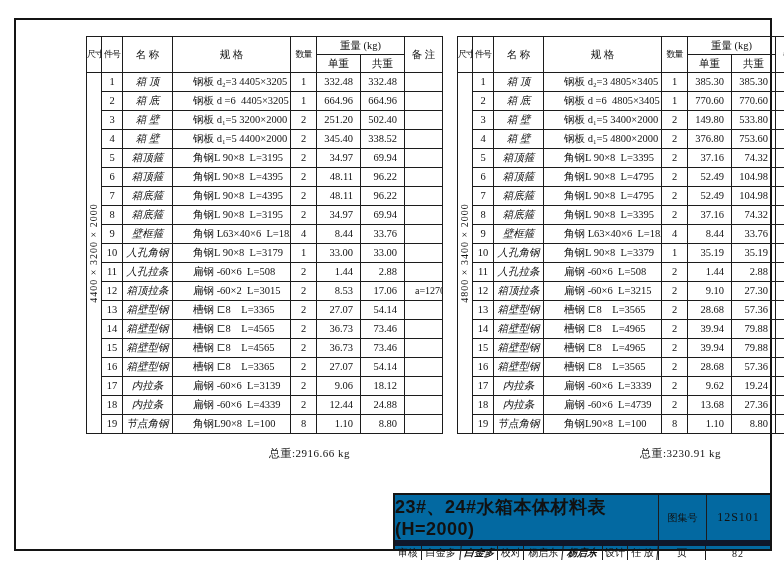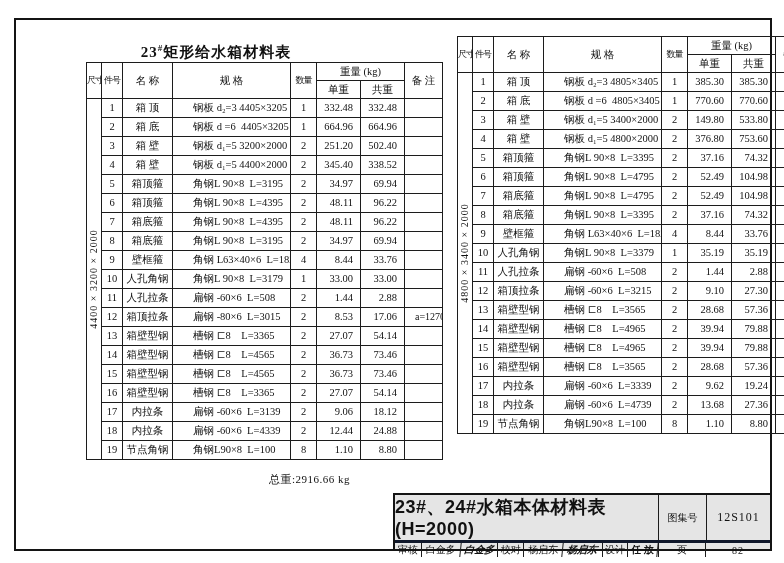--- a/index.html
+++ b/index.html
@@ -25,66 +25,65 @@
   .mat col.w0{width:15px;} .mat col.w1{width:21px;} .mat col.w2{width:50px;}
   .mat col.w3{width:118px;} .mat col.w4{width:26px;} .mat col.w5{width:44px;}
   .mat col.w6{width:44px;} .mat col.w7{width:38px;}
   .mat th,.mat td{
     border:1px solid #1c1c1c;padding:0 1px;height:19px;line-height:1.05;
     font-size:10.5px;font-weight:normal;text-align:center;
     overflow:hidden;white-space:nowrap;box-sizing:border-box;
   }
   .mat thead th{height:18px;font-size:10.5px;}
   .mat thead th.narrow{font-size:9px;padding:0;letter-spacing:-1px;}
-  .mat td.col2{}
+  .mat td.col2{font-style:italic;}
   .mat td.col3{text-align:left;padding-left:20px;white-space:pre;}
   .mat td.col4{text-align:center;}
   .mat td.col5,.mat td.col6{text-align:right;padding-right:7px;}
   .mat td.col7{text-align:left;padding-left:10px;font-size:10px;}
   .dim-cell{position:relative;padding:0;}
   .dim-text{
     position:absolute;left:50%;top:50%;
     transform:translate(-50%,-50%) rotate(-90deg);
     white-space:nowrap;font-size:10px;letter-spacing:1px;
   }
   .total-line{
     margin-top:12px;text-align:right;padding-right:44px;font-size:11px;letter-spacing:0.5px;
   }
   
   .footer{
     position:absolute;right:0;bottom:0;width:377px;height:56px;
     border-top:2px solid #141414;border-left:2px solid #141414;
-    box-sizing:border-box;display:flex;flex-direction:column;background:#e5e5e5;
+    box-sizing:border-box;display:flex;flex-direction:column;background:#0369a1;
   }
   .f-top{flex:1;display:flex;align-items:stretch;}
   .f-cell{display:flex;align-items:center;justify-content:center;box-sizing:border-box;}
   .f-title{flex:1;font-size:18px;font-weight:bold;letter-spacing:0.5px;
     font-family:"Liberation Sans","DejaVu Sans",sans-serif;}
   .f-atlas-label{width:48px;border-left:1px solid #1c1c1c;font-size:10px;}
   .f-atlas-value{width:64px;border-left:1px solid #1c1c1c;font-size:12px;letter-spacing:1px;}
-  .f-bottom{height:20px;border-top:3px solid #0f172a;display:flex;}
+  .f-bottom{height:20px;border-top:6px solid #0f172a;display:flex;}
   .f-bottom .f-cell{border-left:1px solid #1c1c1c;font-size:10px;white-space:nowrap;overflow:hidden;}
   .f-bottom .f-cell:first-child{border-left:none;}
   .fb-label{width:26px;}
   .fb-name{width:40px;}
   .fb-sig{width:38px;font-weight:bold;font-style:italic;transform:skewX(-6deg);font-size:11px;}
   .fb-sig2{width:40px;}
   .fb-name2{width:40px;}
-  .fb-name3{width:30px;font-weight:bold;}
+  .fb-name3{width:30px;}
   .fb-sigflex{flex:1;}
   .fb-page-label{width:48px;}
   .fb-page-num{width:66px;font-size:11.5px;letter-spacing:1px;}
 </style>
 </head>
 <body>
 
 <div class="frame">
 
   <div class="tbl-wrap tbl-left">
-    <div class="tbl-title"><span>23</span><sup>#</sup><span>矩形给水箱材料表</span></div>
     <table class="mat">
       <colgroup>
         <col class="w0">
           <col class="w1">
           <col class="w2">
           <col class="w3">
         <col class="w4">
           <col class="w5">
           <col class="w6">
           <col class="w7">
@@ -203,21 +202,21 @@
             <td class="col2">人孔拉条</td>
             <td class="col3">扁钢 -60×6  L=508</td>
             <td class="col4">2</td>
             <td class="col5">1.44</td>
             <td class="col6">2.88</td>
             <td class="col7"></td>
           </tr>
           <tr>
             <td class="col1">12</td>
             <td class="col2">箱顶拉条</td>
-            <td class="col3">扁钢 -80×6  L=3015</td>
+            <td class="col3">扁钢 -60×2  L=3015</td>
             <td class="col4">2</td>
             <td class="col5">8.53</td>
             <td class="col6">17.06</td>
             <td class="col7">a=1270</td>
           </tr>
           <tr>
             <td class="col1">13</td>
             <td class="col2">箱壁型钢</td>
             <td class="col3">槽钢 ⊏8    L=3365</td>
             <td class="col4">2</td>
@@ -481,20 +480,21 @@
             <td class="col1">19</td>
             <td class="col2">节点角钢</td>
             <td class="col3">角钢L90×8  L=100</td>
             <td class="col4">8</td>
             <td class="col5">1.10</td>
             <td class="col6">8.80</td>
             <td class="col7"></td>
           </tr>
         </tbody>
     </table>
+    <div class="total-line">总重:3230.91 kg</div>
   </div>
 
   <div class="footer">
     <div class="f-top">
       <div class="f-cell f-title">23#、24#水箱本体材料表 (H=2000)</div>
       <div class="f-cell f-atlas-label">图集号</div>
       <div class="f-cell f-atlas-value">12S101</div>
     </div>
     <div class="f-bottom">
       <div class="f-cell fb-label">审核</div>

